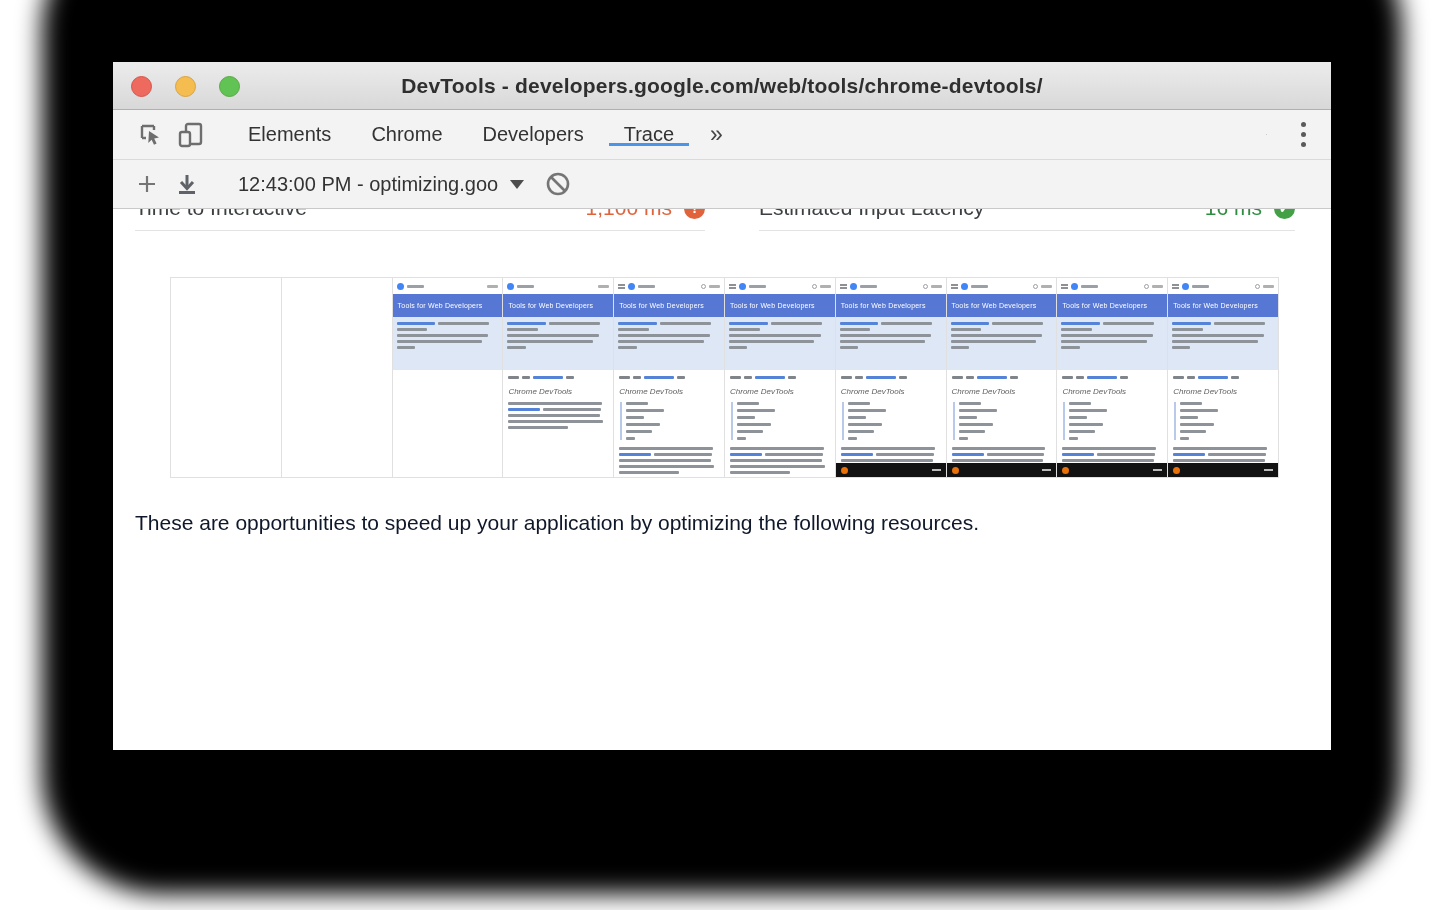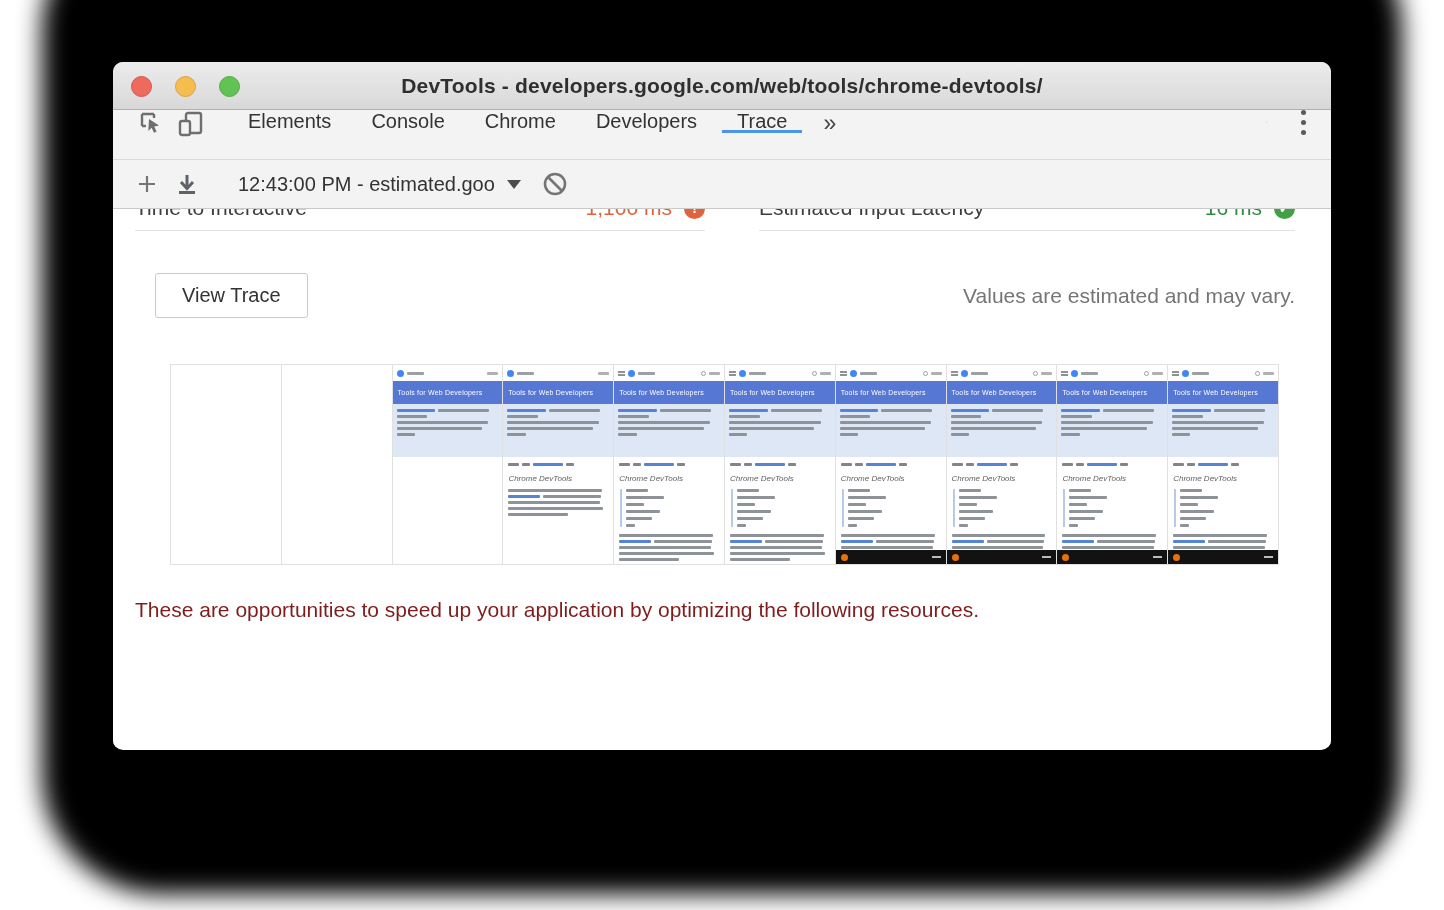--- a/index.html
+++ b/index.html
@@ -6,35 +6,35 @@
   html,body { width:1444px; height:910px; background:#fff; overflow:hidden;
               font-family:"Liberation Sans", sans-serif; }
   .canvas { position:relative; width:1444px; height:910px; }
 
   
   .blob { position:absolute; left:42px; top:-90px; width:1360px; height:984px;
           background:#000; border-radius:120px; filter:blur(12px); }
 
   
   .window { position:absolute; left:113px; top:62px; width:1218px; height:688px;
-            background:#fff; border-radius:10px; overflow:hidden; }
+            background:#fff; border-radius:0; overflow:hidden; }
 
   .titlebar { height:48px; background:linear-gradient(#ececec,#d8d8d8);
               border-bottom:1px solid #b0b0b0; position:relative;
               display:flex; align-items:center; justify-content:center; }
   .lights { position:absolute; left:18px; top:14px; display:flex; gap:23px; }
   .light { width:21px; height:21px; border-radius:50%; }
   .light.red    { background:#ee6a5e; border:1px solid #d75448; }
   .light.yellow { background:#f5bd4f; border:1px solid #d9a33f; }
   .light.green  { background:#61c354; border:1px solid #58a942; }
   .wtitle { font-size:21px; font-weight:700; color:#2f2f2f; letter-spacing:.2px; }
 
   
   .tabbar { height:50px; background:#f3f3f3; border-bottom:1px solid #dadada;
-            display:flex; align-items:flex-start; padding-left:18px; }
+            display:flex; align-items:center; padding-left:18px; }
   .iconbtn { display:flex; align-items:center; justify-content:center;
              width:40px; cursor:pointer; }
   .vsep { width:1px; background:#ccc; margin:12px 8px; }
   .tab { display:flex; align-items:center; padding:0 20px; font-size:20px;
          color:#333; position:relative; cursor:pointer; white-space:nowrap; }
   .tab .underline { display:none; }
   .tab.active .underline { display:block; position:absolute; left:5px; right:5px;
          bottom:0; height:3px; }
   .more-tabs { display:flex; align-items:center; padding:0 16px; font-size:23px;
          color:#454545; cursor:pointer; }
@@ -101,21 +101,21 @@
   .f-video { position:absolute; left:0; right:0; bottom:0; height:14px;
              background:#121212; display:flex; align-items:center; padding:0 5px; }
   .f-video .dot { width:7px; height:7px; border-radius:50%; background:#e8710a; }
   .f-video .bar { width:9px; height:2px; background:#bbb; margin-left:auto; }
 
   
   .opps { margin:60px 0 0 27px; display:flex; align-items:center; gap:20px; }
   .opps-badge { width:41px; height:41px; border-radius:50%; background:#ededed;
                 display:flex; align-items:center; justify-content:center; }
   .opps-title { font-size:25px; font-weight:700; color:#35383d; }
-  .opps-desc { margin:33px 0 0 22px; font-size:21px; color:#7f1d1d; }
+  .opps-desc { margin:33px 0 0 22px; font-size:21px; color:#0f172a; }
 
   svg { display:block; }
 </style>
 </head>
 <body>
 
 <div class="canvas">
   <div class="blob"></div>
 
   <div class="window">
@@ -139,23 +139,20 @@
       <div class="iconbtn">
         <svg width="28" height="28" viewBox="0 0 28 28">
           <rect x="9" y="3" width="15" height="20" rx="2" fill="none" stroke="#6e6e6e" stroke-width="2.4"></rect>
           <rect x="3" y="11" width="10" height="14" rx="2" fill="#f3f3f3" stroke="#6e6e6e" stroke-width="2.4"></rect>
         </svg>
       </div>
       <div class="vsep"></div>
       <div id="tabs" style="display: flex;">
           <div class="tab">
             <span>Elements</span>
-          </div>
-          <div class="tab">
-            <span>Console</span>
           </div>
           <div class="tab">
             <span>Chrome</span>
           </div>
           <div class="tab">
             <span>Developers</span>
           </div>
           <div class="tab active">
             <span>Trace</span>
             <i class="underline" style="background: rgb(74, 149, 232);"></i>
@@ -180,21 +177,21 @@
       </div>
       <div class="iconbtn">
         <svg width="24" height="24" viewBox="0 0 24 24">
           <path d="M12 3 v11" stroke="#5f6368" stroke-width="3"></path>
           <path d="M6 10 L12 16.5 L18 10" fill="none" stroke="#5f6368" stroke-width="3"></path>
           <path d="M4 20.5 h16" stroke="#5f6368" stroke-width="3"></path>
         </svg>
       </div>
       <div class="vsep"></div>
       <div class="run-select">
-        <span>12:43:00 PM - estimated.goo</span>
+        <span>12:43:00 PM - optimizing.goo</span>
         <span class="caret"></span>
       </div>
       <div class="iconbtn">
         <svg width="26" height="26" viewBox="0 0 26 26">
           <circle cx="13" cy="13" r="10" fill="none" stroke="#757575" stroke-width="2.6"></circle>
           <path d="M6 6 L20 20" stroke="#757575" stroke-width="2.6"></path>
         </svg>
       </div>
     </div>
 
@@ -206,24 +203,20 @@
           <span class="metric-value" id="m0val" style="color: rgb(224, 99, 60);">1,100 ms</span>
           <span class="metric-icon" id="m0icon" style="background: rgb(224, 99, 60);">!</span>
         </div>
         <div class="metric right">
           <span class="metric-label">Estimated Input Latency</span>
           <span class="metric-value" id="m1val" style="color: rgb(47, 141, 65);">16 ms</span>
           <span class="metric-icon" id="m1icon" style="background: rgb(67, 160, 71);">✓</span>
         </div>
       </div>
 
-      <div class="trace-row">
-        <button class="trace-btn">View Trace</button>
-        <span class="estimate-note">Values are estimated and may vary.</span>
-      </div>
 
       <div class="filmstrip" id="filmstrip">
           <div class="cell"></div>
           <div class="cell"></div>
           <div class="cell">
             <div class="f-header">
               <span class="f-logo"></span>
               <span class="f-brand"></span>
               <span class="f-rightbar solo"></span>
             </div>

